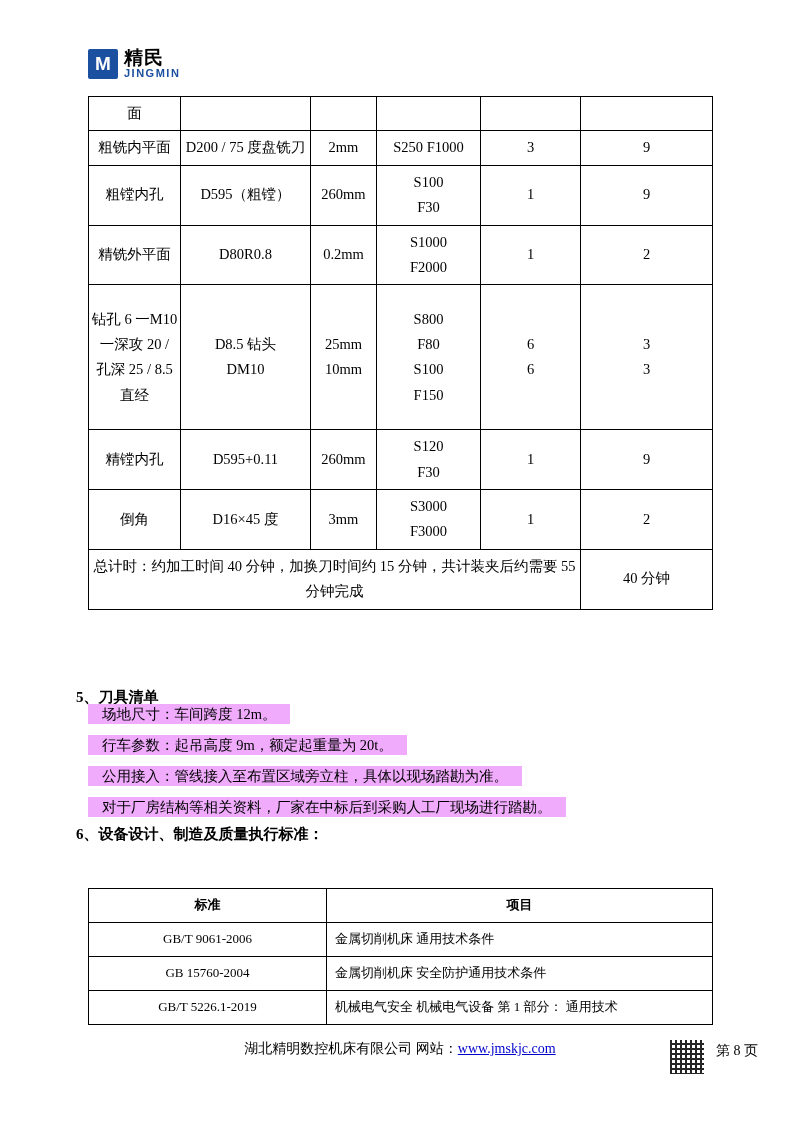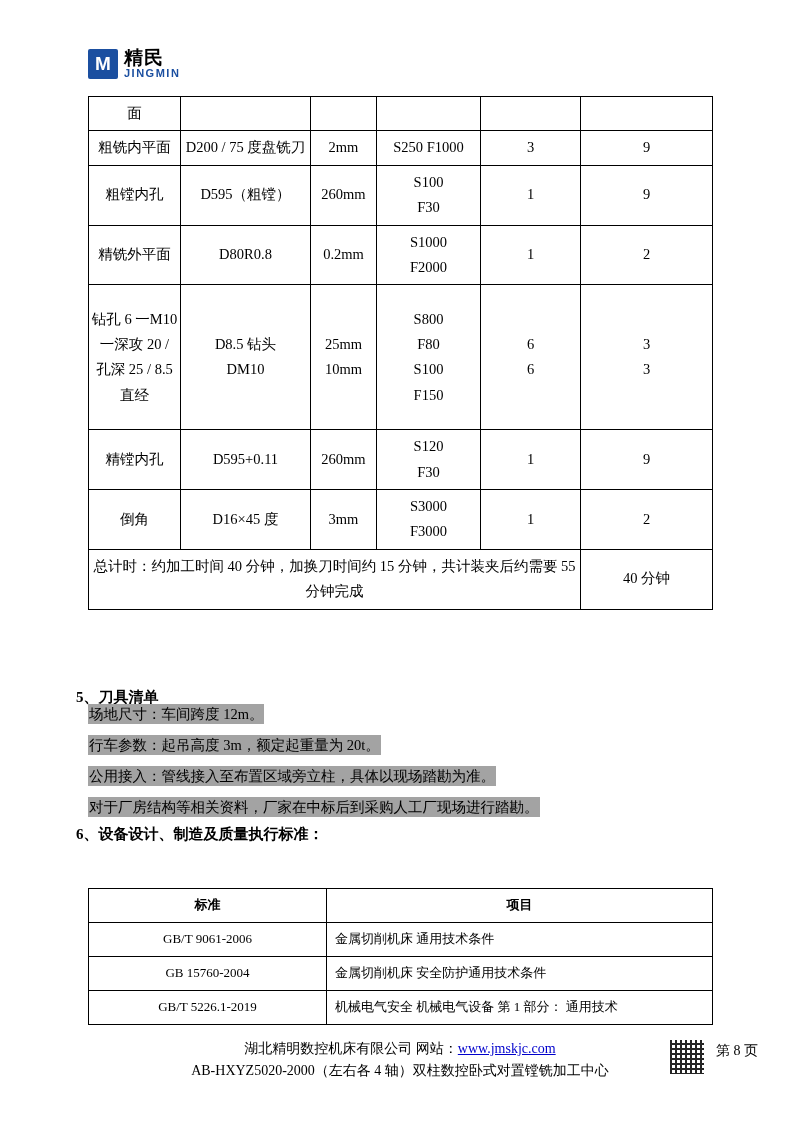--- a/index.html
+++ b/index.html
@@ -102,22 +102,22 @@
   #sec5 { top: 672px; margin-top: 16px; }
   #sec6 { top: 825px; }
 
   .hl-line {
     position: absolute;
     left: 88px;
     font-size: 14.5px;
     line-height: 1.5;
   }
   .hl {
-    background: #a3a3a3;
-    padding: 2px 1px;
+    background: #f0abfc;
+    padding: 2px 14px;
     text-align: center;
   }
   #hl1 { top: 704px; }
   #hl2 { top: 735px; }
   #hl3 { top: 766px; }
   #hl4 { top: 797px; }
 
   
   #standards-table {
     position: absolute;
@@ -262,21 +262,21 @@
       </tr>
     </tbody>
   </table>
 
   <div class="section-title" id="sec5">5、刀具清单</div>
 
   <div class="hl-line" id="hl1">
     <span class="hl">场地尺寸：车间跨度 12m。</span>
   </div>
   <div class="hl-line" id="hl2">
-    <span class="hl">行车参数：起吊高度 3m，额定起重量为 20t。</span>
+    <span class="hl">行车参数：起吊高度 9m，额定起重量为 20t。</span>
   </div>
   <div class="hl-line" id="hl3">
     <span class="hl">公用接入：管线接入至布置区域旁立柱，具体以现场踏勘为准。</span>
   </div>
   <div class="hl-line" id="hl4">
     <span class="hl">对于厂房结构等相关资料，厂家在中标后到采购人工厂现场进行踏勘。</span>
   </div>
 
   <div class="section-title" id="sec6">6、设备设计、制造及质量执行标准：</div>
 
@@ -304,18 +304,17 @@
         <td class="std-code">GB/T  5226.1-2019</td>
         <td class="std-item">机械电气安全  机械电气设备  第 1 部分： 通用技术</td>
       </tr>
     </tbody>
   </table>
 
   <div class="footer">
     <div>
       <span>湖北精明数控机床有限公司   网站：</span><a href="#">www.jmskjc.com</a>
     </div>
-    <div class="footer-line2">AB-HXYZ5020-2000（左右各 4 轴）双柱数控卧式对置镗铣加工中心</div>
   </div>
   <div class="qr"></div>
   <div class="page-num">第 8 页</div>
 
 </div>
 
 </body></html>

